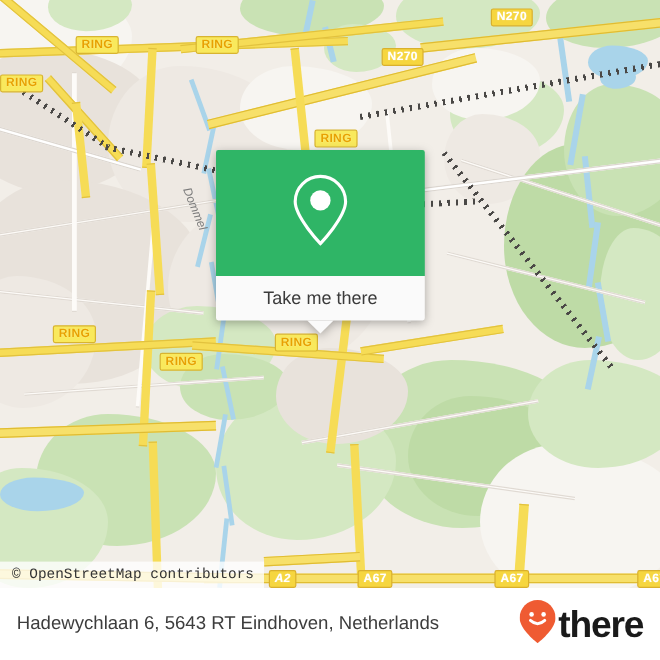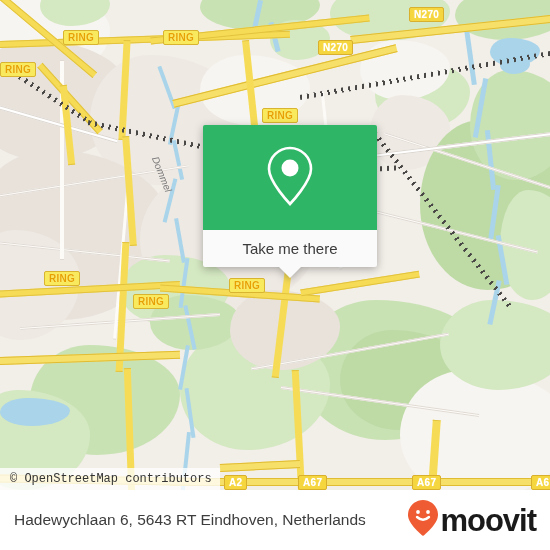--- a/index.html
+++ b/index.html
@@ -40,21 +40,21 @@
   .shield.motorway{color:#ffffff;background:#f6d63f;border-color:#d9b02d;}
   .river-label{position:absolute;color:#7b7b7b;font-size:10px;font-style:italic;
     white-space:nowrap;}
 
   
   .attrib{position:absolute;left:0;bottom:0;height:22px;line-height:22px;
     background:rgba(255,255,255,.78);color:#333;font-size:12px;padding:0 8px 0 10px;
     white-space:nowrap;font-family:Liberation Mono, monospace;}
 
   
-  .card{position:absolute;left:203px;top:125px;width:174px;
+  .card{position:absolute;left:180px;top:125px;width:174px;
     filter:drop-shadow(0 2px 4px rgba(0,0,0,.3));}
   .card-top{height:105px;background:#2fb566;border-radius:2px 2px 0 0;
     display:flex;align-items:center;justify-content:center;}
   .card-bottom{height:37px;background:#fafafa;border-radius:0 0 2px 2px;
     display:flex;align-items:center;justify-content:center;}
   .card-bottom span{font-size:15px;color:#3b3b3b;}
   .card-tail{position:absolute;left:50%;margin-left:-11px;bottom:-11px;width:0;height:0;
     border-left:11px solid transparent;border-right:11px solid transparent;
     border-top:11px solid #fafafa;}
 
@@ -179,21 +179,21 @@
     <div id="shield-layer">
         <div class="shield" style="left: 0px; top: 62px;">RING</div>
         <div class="shield" style="left: 63px; top: 30px;">RING</div>
         <div class="shield" style="left: 163px; top: 30px;">RING</div>
         <div class="shield" style="left: 262px; top: 108px;">RING</div>
         <div class="shield" style="left: 44px; top: 271px;">RING</div>
         <div class="shield" style="left: 133px; top: 294px;">RING</div>
         <div class="shield" style="left: 229px; top: 278px;">RING</div>
         <div class="shield motorway" style="left: 318px; top: 40px;">N270</div>
         <div class="shield motorway" style="left: 409px; top: 7px;">N270</div>
-        <div class="shield motorway" style="left: 224px; top: 475px;">A2</div>
+        <div class="shield motorway" style="left: 224px; top: 475px; font-style: italic;">A2</div>
         <div class="shield motorway" style="left: 298px; top: 475px;">A67</div>
         <div class="shield motorway" style="left: 412px; top: 475px;">A67</div>
         <div class="shield motorway" style="left: 531px; top: 475px;">A67</div>
       </div>
 
     <div class="attrib">© OpenStreetMap contributors</div>
   </div>
 
   <div class="card">
     <div class="card-top">
@@ -214,17 +214,17 @@
     <div class="footer-addr">Hadewychlaan 6, 5643 RT Eindhoven, Netherlands</div>
     <div class="brand">
       <span>
         <svg width="30" height="36" viewBox="0 0 30 36" aria-hidden="true">
           <path d="M15 0 C6.7 0 0 6.7 0 15 C0 24.5 15 36 15 36 C15 36 30 24.5 30 15 C30 6.7 23.3 0 15 0 Z" fill="#ef5b32"></path>
           <circle cx="10" cy="12" r="1.9" fill="#ffffff"></circle>
           <circle cx="20" cy="12" r="1.9" fill="#ffffff"></circle>
           <path d="M9 17 Q15 22.5 21 17" fill="none" stroke="#ffffff" stroke-width="2.4" stroke-linecap="round"></path>
         </svg>
       </span>
-      <span class="brand-word">moovit</span>
+      <span class="brand-word">there</span>
     </div>
   </div>
 
 </div>
 
 </body></html>

